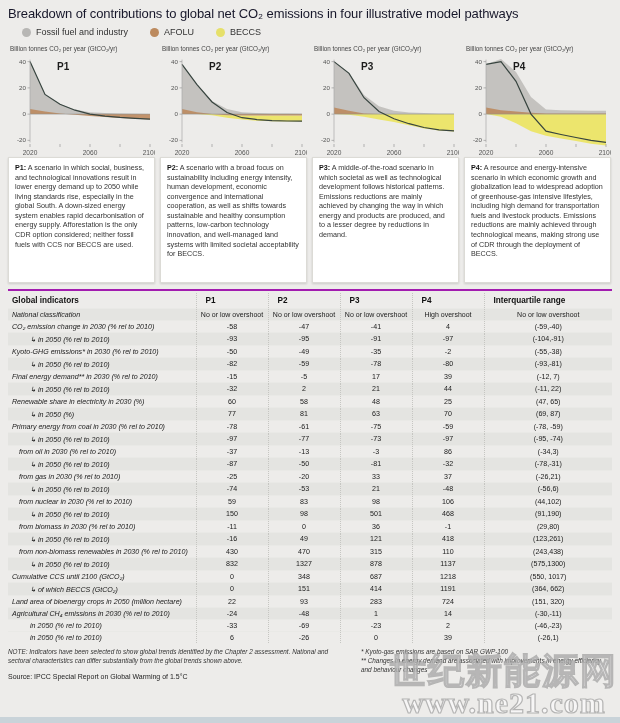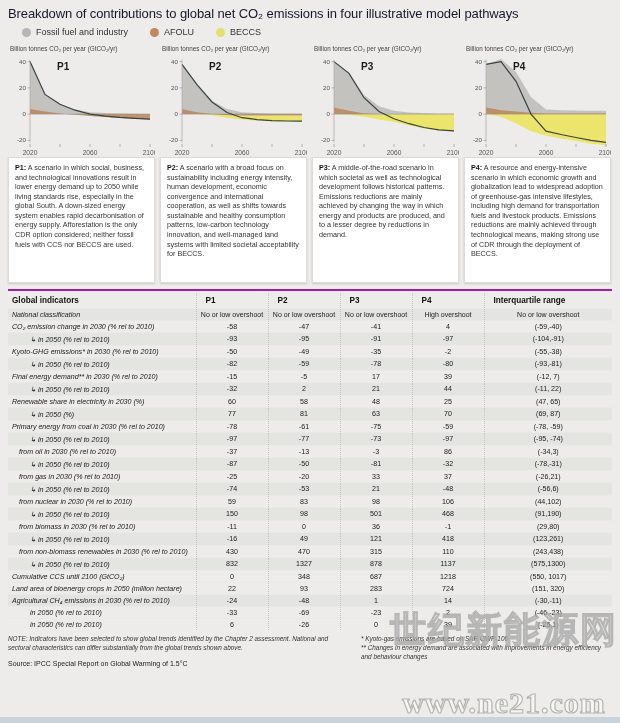--- a/index.html
+++ b/index.html
@@ -44,21 +44,21 @@
   .footer .right { flex:1; }
   .note { font-size:6.4px; font-style:italic; color:#333; line-height:1.4; }
   .source { font-size:7px; color:#222; margin-top:7px; }
   .bottom-bar { position:absolute; left:0; bottom:0; width:100%; height:6px; background:#c9d3d9; }
   .watermark {
     position:absolute; right:2px; bottom:6px; text-align:center; pointer-events:none;
     color:rgba(255,255,255,0.55); -webkit-text-stroke:1.2px rgba(140,140,140,0.6);
     font-weight:bold; line-height:0.95; font-family:Liberation Serif, serif;
   }
   .watermark .wm1 { font-size:36px; letter-spacing:2px; }
-  .watermark .wm2 { font-size:30px; letter-spacing:1px;margin-top:41px; }
+  .watermark .wm2 { font-size:30px; letter-spacing:1px; }
 </style>
 </head>
 <body>
 
 <div class="page">
   <div class="inner">
     <div class="title">Breakdown of contributions to global net CO₂ emissions in four illustrative model pathways</div>
 
     <div class="legend">
       <div class="legend-item">
@@ -400,20 +400,28 @@
               <td class="val">(575,1300)</td>
             </tr>
             <tr>
               <td class="lbl">Cumulative CCS until 2100 (GtCO₂)</td>
               <td class="val">0</td>
               <td class="val">348</td>
               <td class="val">687</td>
               <td class="val">1218</td>
               <td class="val">(550, 1017)</td>
             </tr>
+            <tr class="shade">
+              <td class="lbl ind2">↳ of which BECCS (GtCO₂)</td>
+              <td class="val">0</td>
+              <td class="val">151</td>
+              <td class="val">414</td>
+              <td class="val">1191</td>
+              <td class="val">(364, 662)</td>
+            </tr>
             <tr>
               <td class="lbl">Land area of bioenergy crops in 2050 (million hectare)</td>
               <td class="val">22</td>
               <td class="val">93</td>
               <td class="val">283</td>
               <td class="val">724</td>
               <td class="val">(151, 320)</td>
             </tr>
             <tr class="shade">
               <td class="lbl">Agricultural CH₄ emissions in 2030 (% rel to 2010)</td>

